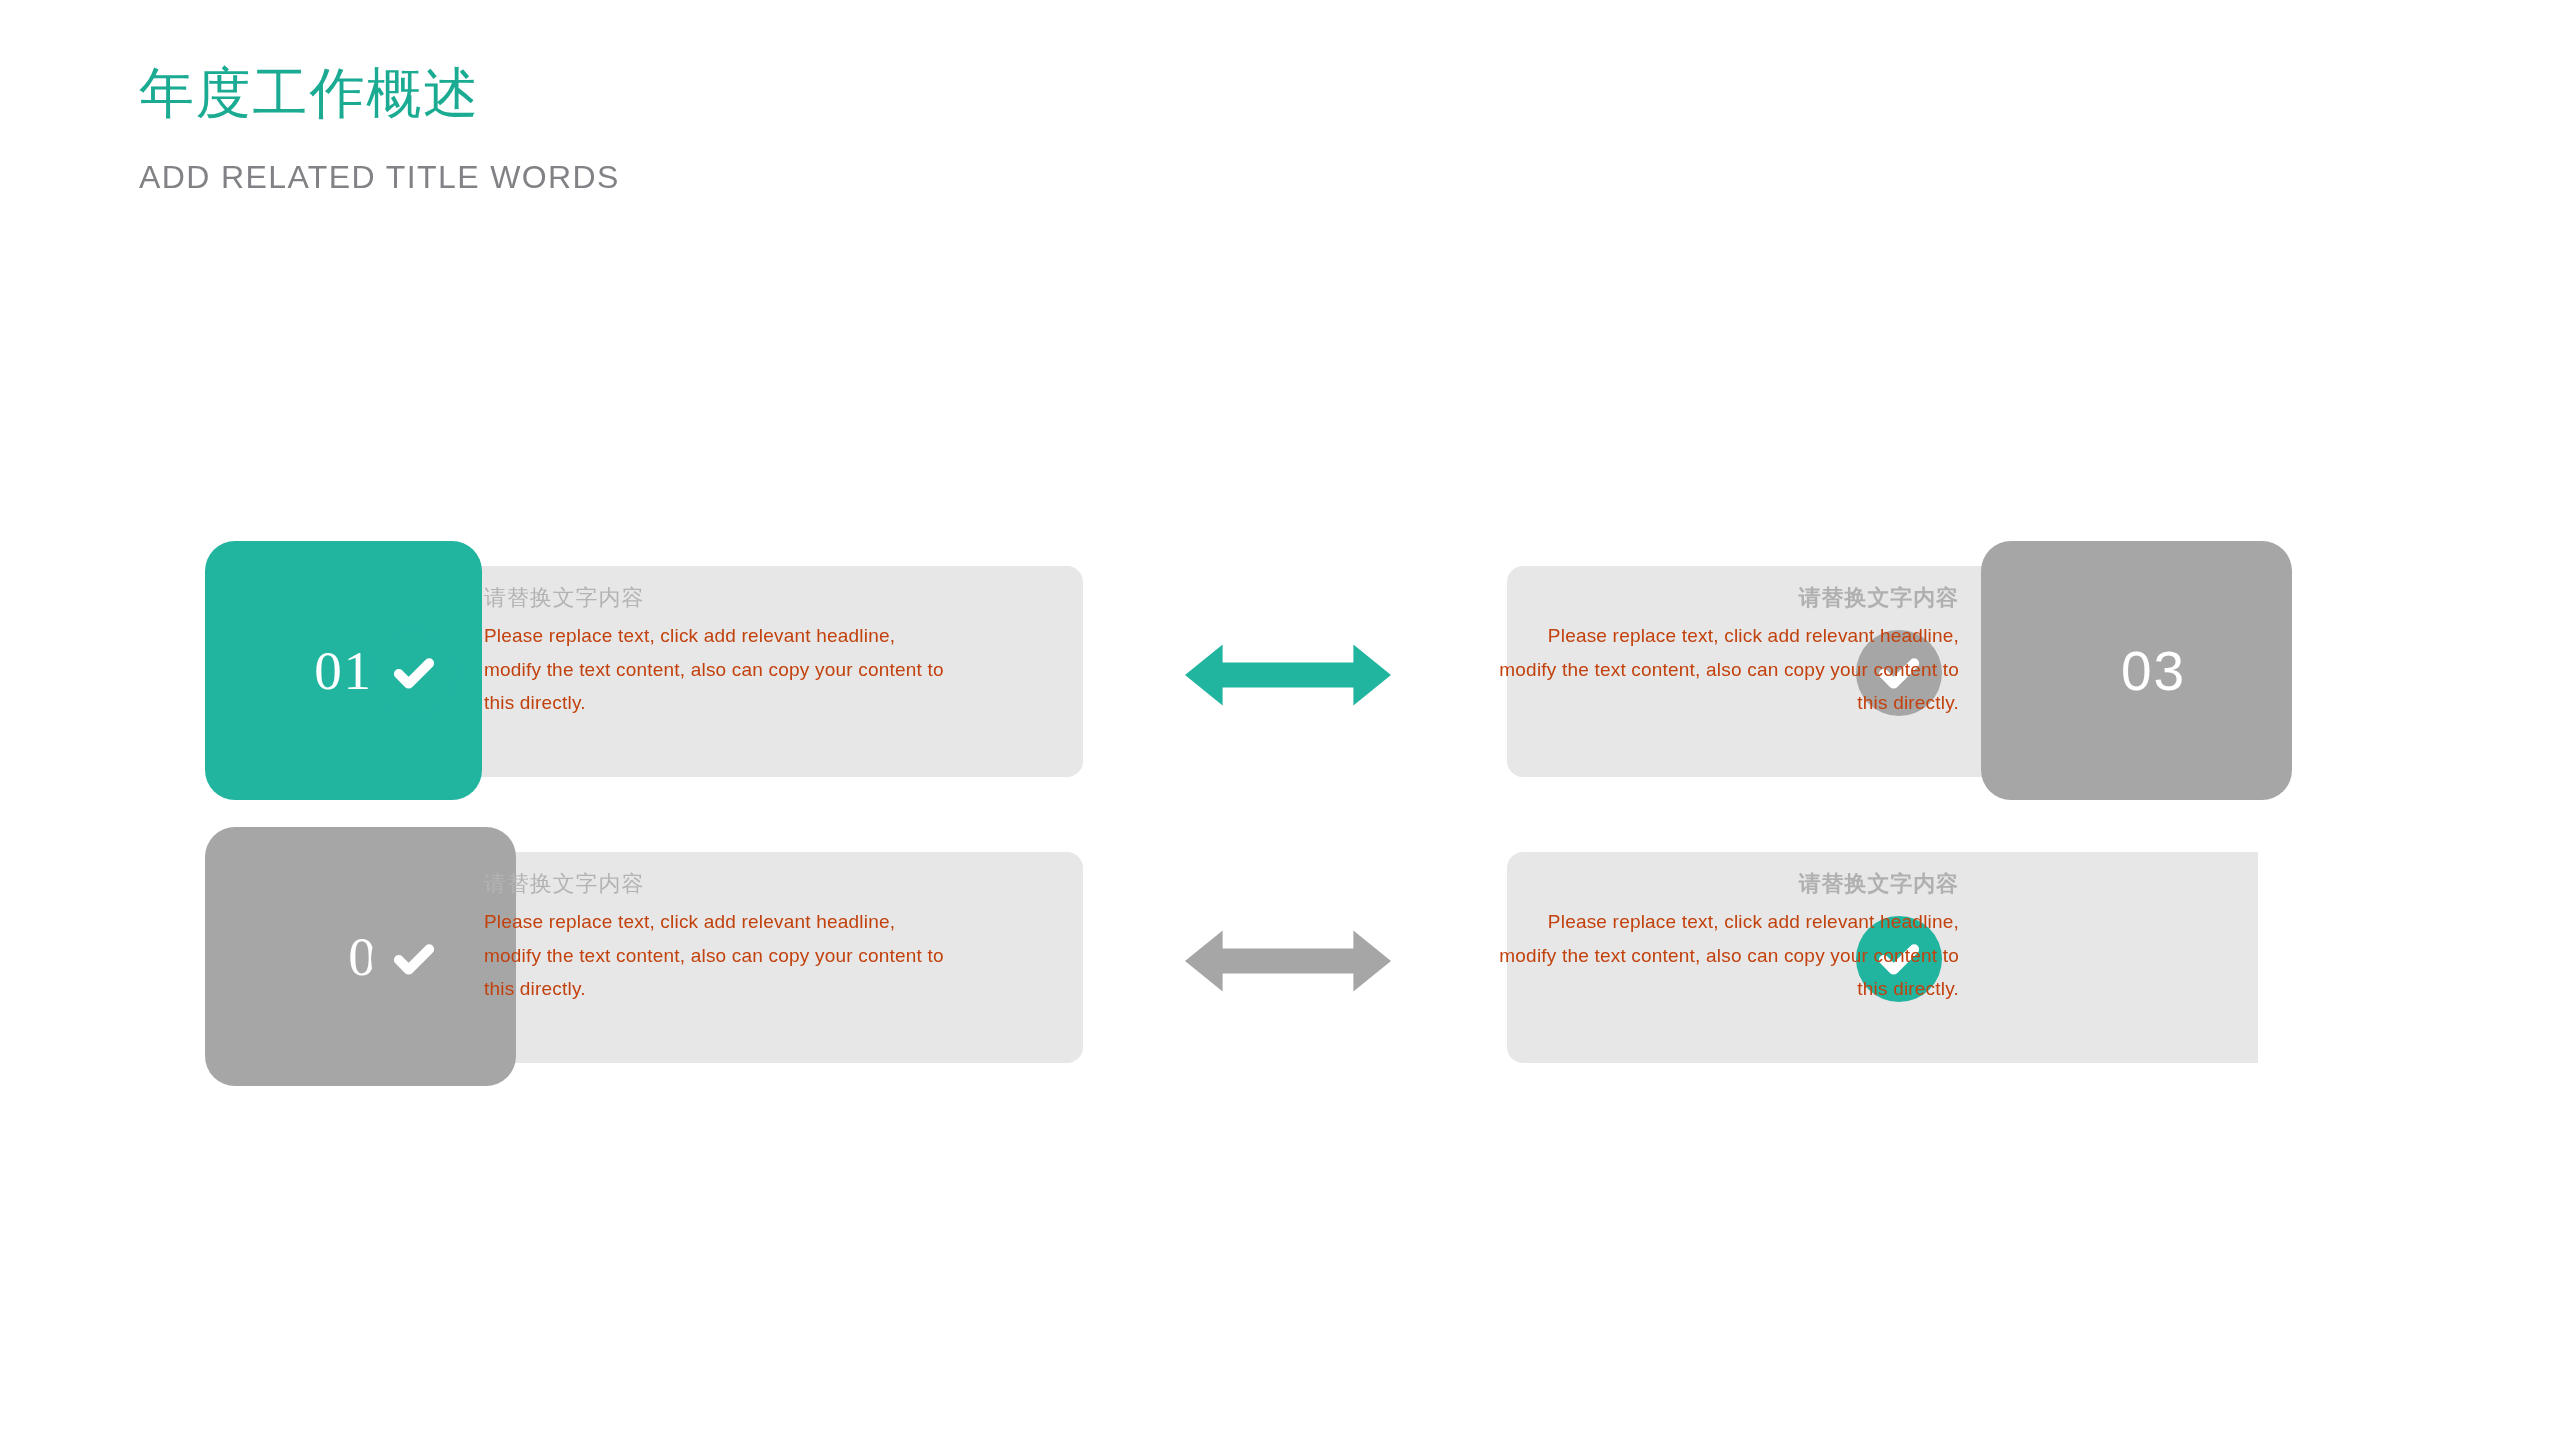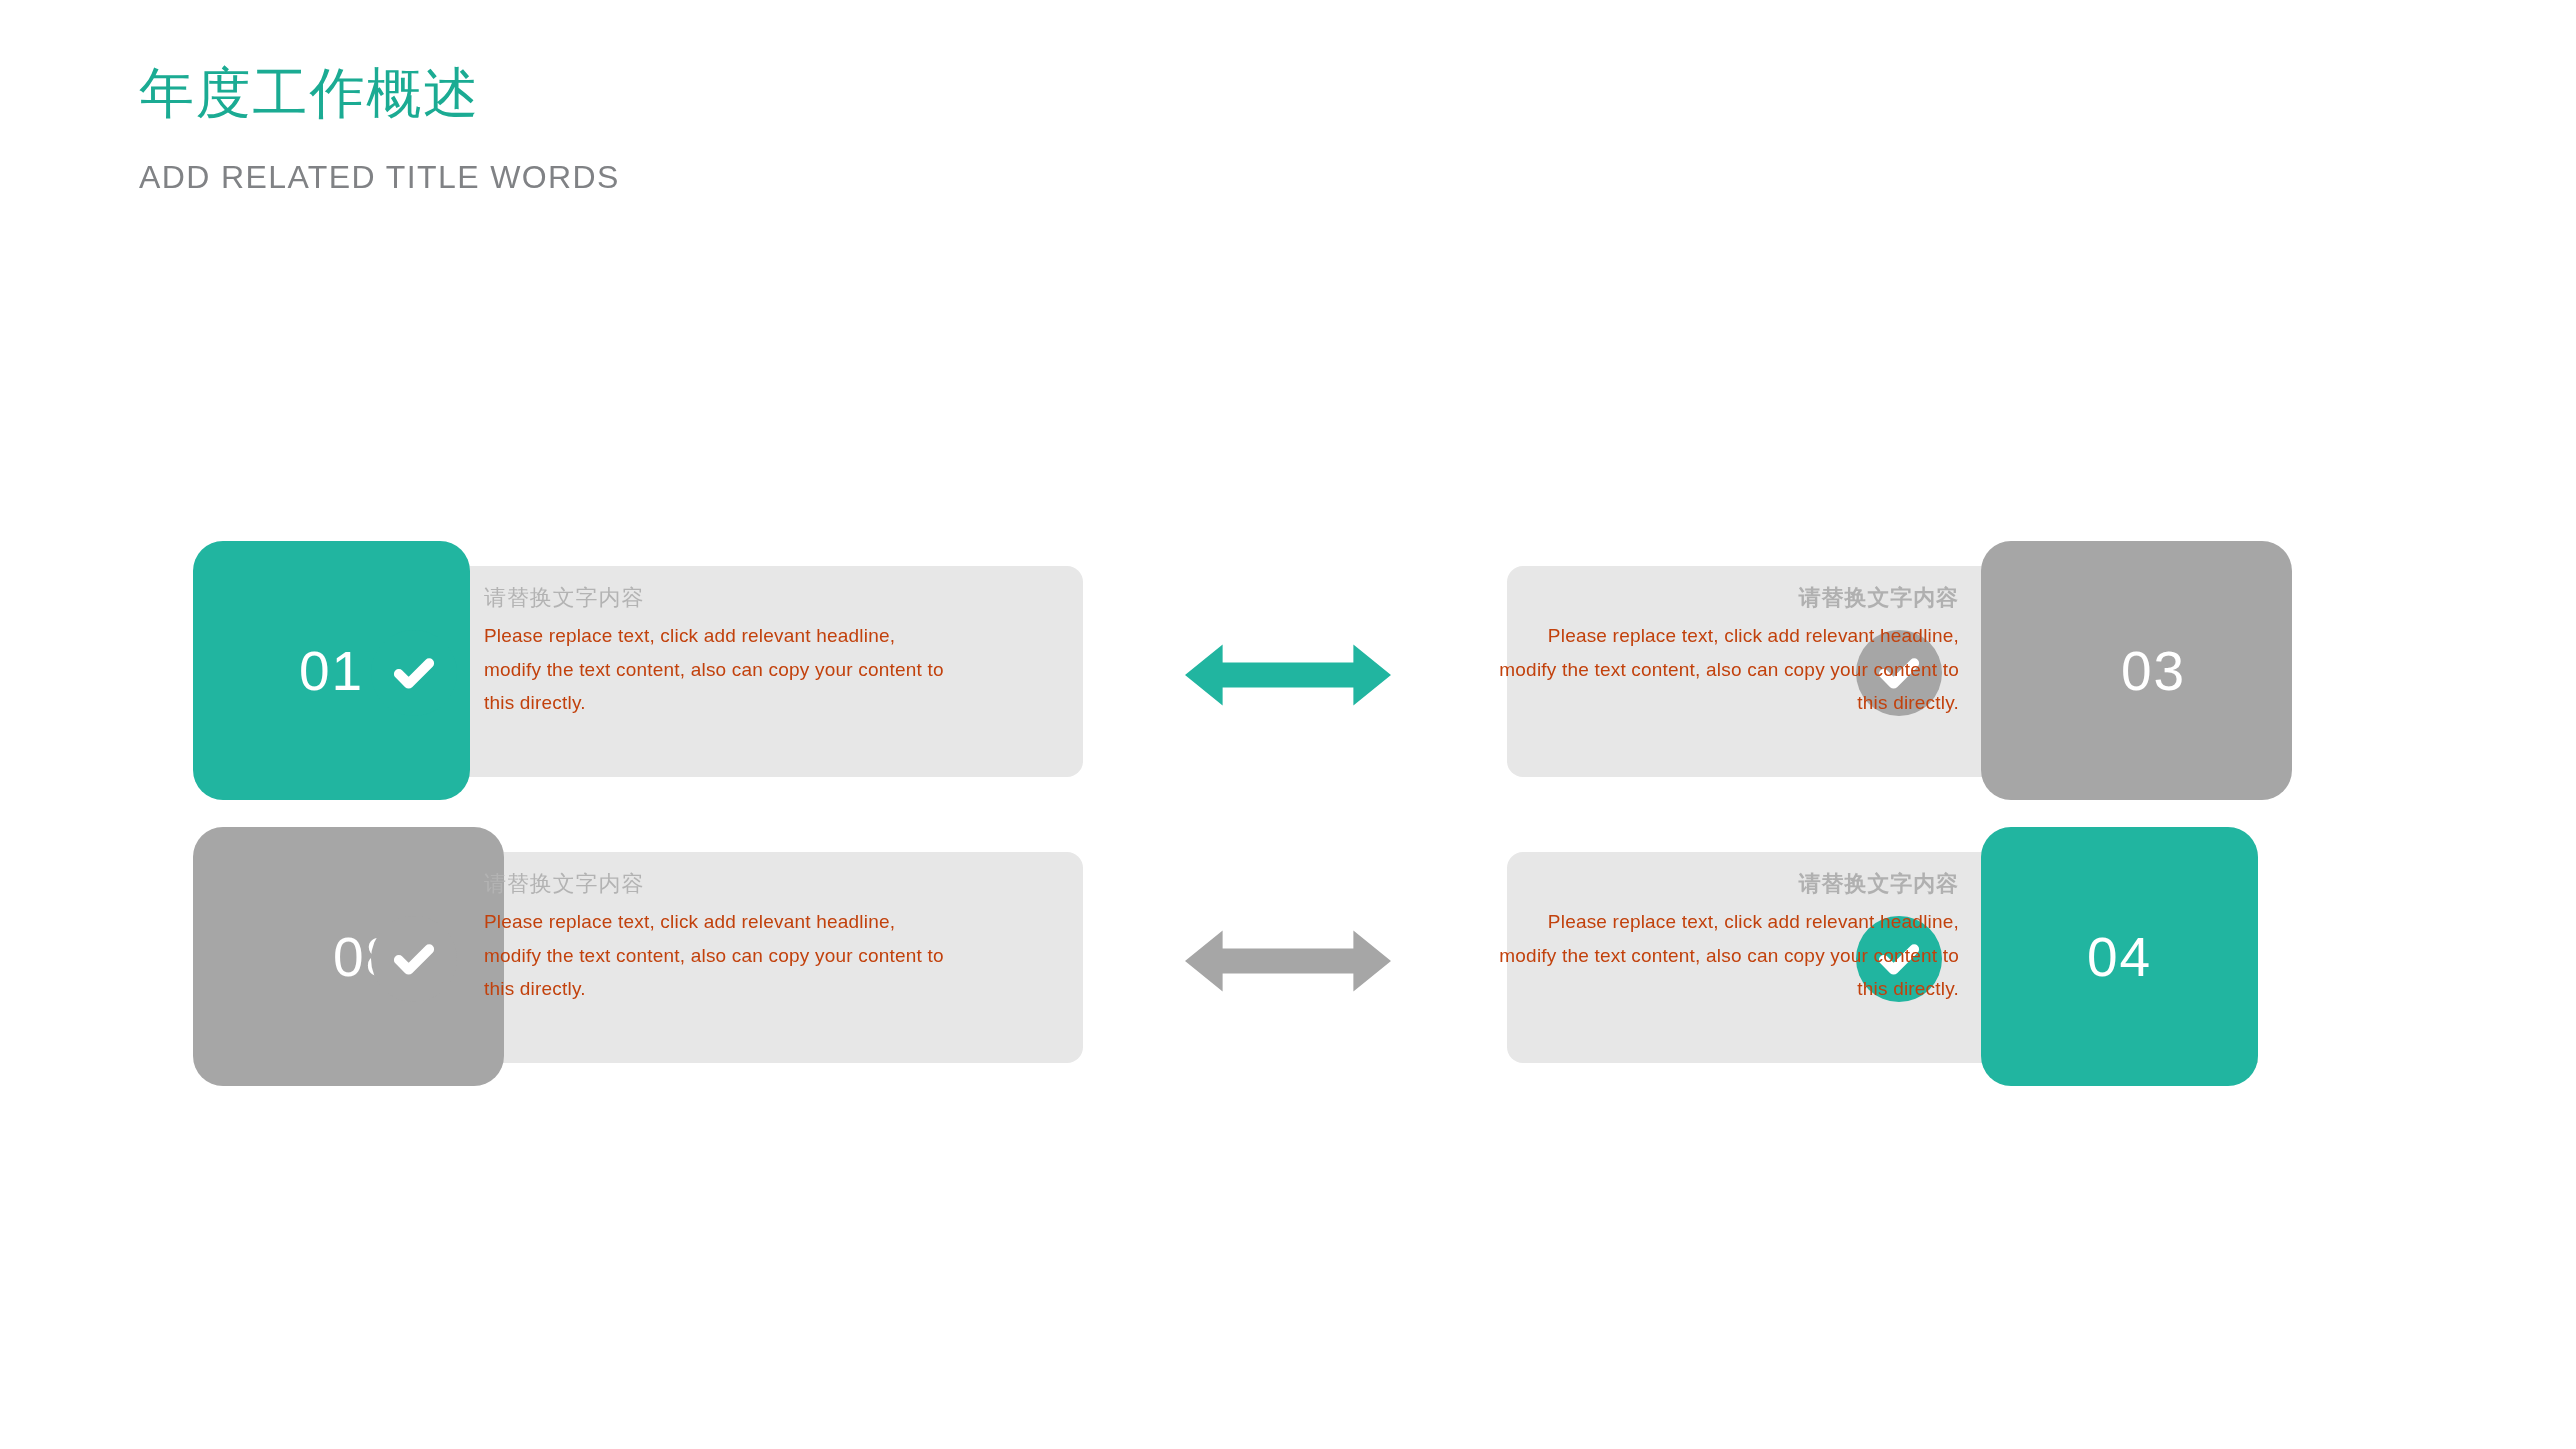--- a/index.html
+++ b/index.html
@@ -92,21 +92,21 @@
     height: 259px;
     border-radius: 30px;
     display: flex;
     align-items: center;
     justify-content: center;
     color: #ffffff;
     font-size: 55px;
     font-weight: 400;
     letter-spacing: 1.8px;
   }
-  .group-left .numbox  { left: 0; }
+  .group-left .numbox  { left: 12px; font-family: Liberation Serif, serif; }
   .group-right .numbox { left: 568px; }
 
   .numbox.teal { background: #21b5a0; }
   .numbox.gray { background: #a6a6a6; padding-left: 34px; }
 
   
   .check {
     position: absolute;
     top: 89px;
     width: 86px;
@@ -227,23 +227,20 @@
     </div>
 
     <div class="connector">
       <svg viewBox="0 0 230 80" aria-hidden="true">
         <polygon points="0,40 42,6 42,26 188,26 188,6 230,40 188,74 188,54 42,54 42,74" fill="#a6a6a6"></polygon>
       </svg>
     </div>
 
     <div class="group group-right">
       <div class="panel"></div>
-      <div class="numbox teal">
-        <span>04</span>
-      </div>
       <div class="check teal">
         <svg width="50" height="50" viewBox="0 0 56 56" aria-hidden="true">
           <path d="M11 29 L22 40 L45 17" fill="none" stroke="#ffffff" stroke-width="11" stroke-linecap="round" stroke-linejoin="round"></path>
         </svg>
       </div>
       <div class="textblock">
         <div class="tb-heading">请替换文字内容</div>
         <div class="tb-body">Please replace text, click add relevant headline, modify the text content, also can copy your content to this directly.</div>
       </div>
     </div>

